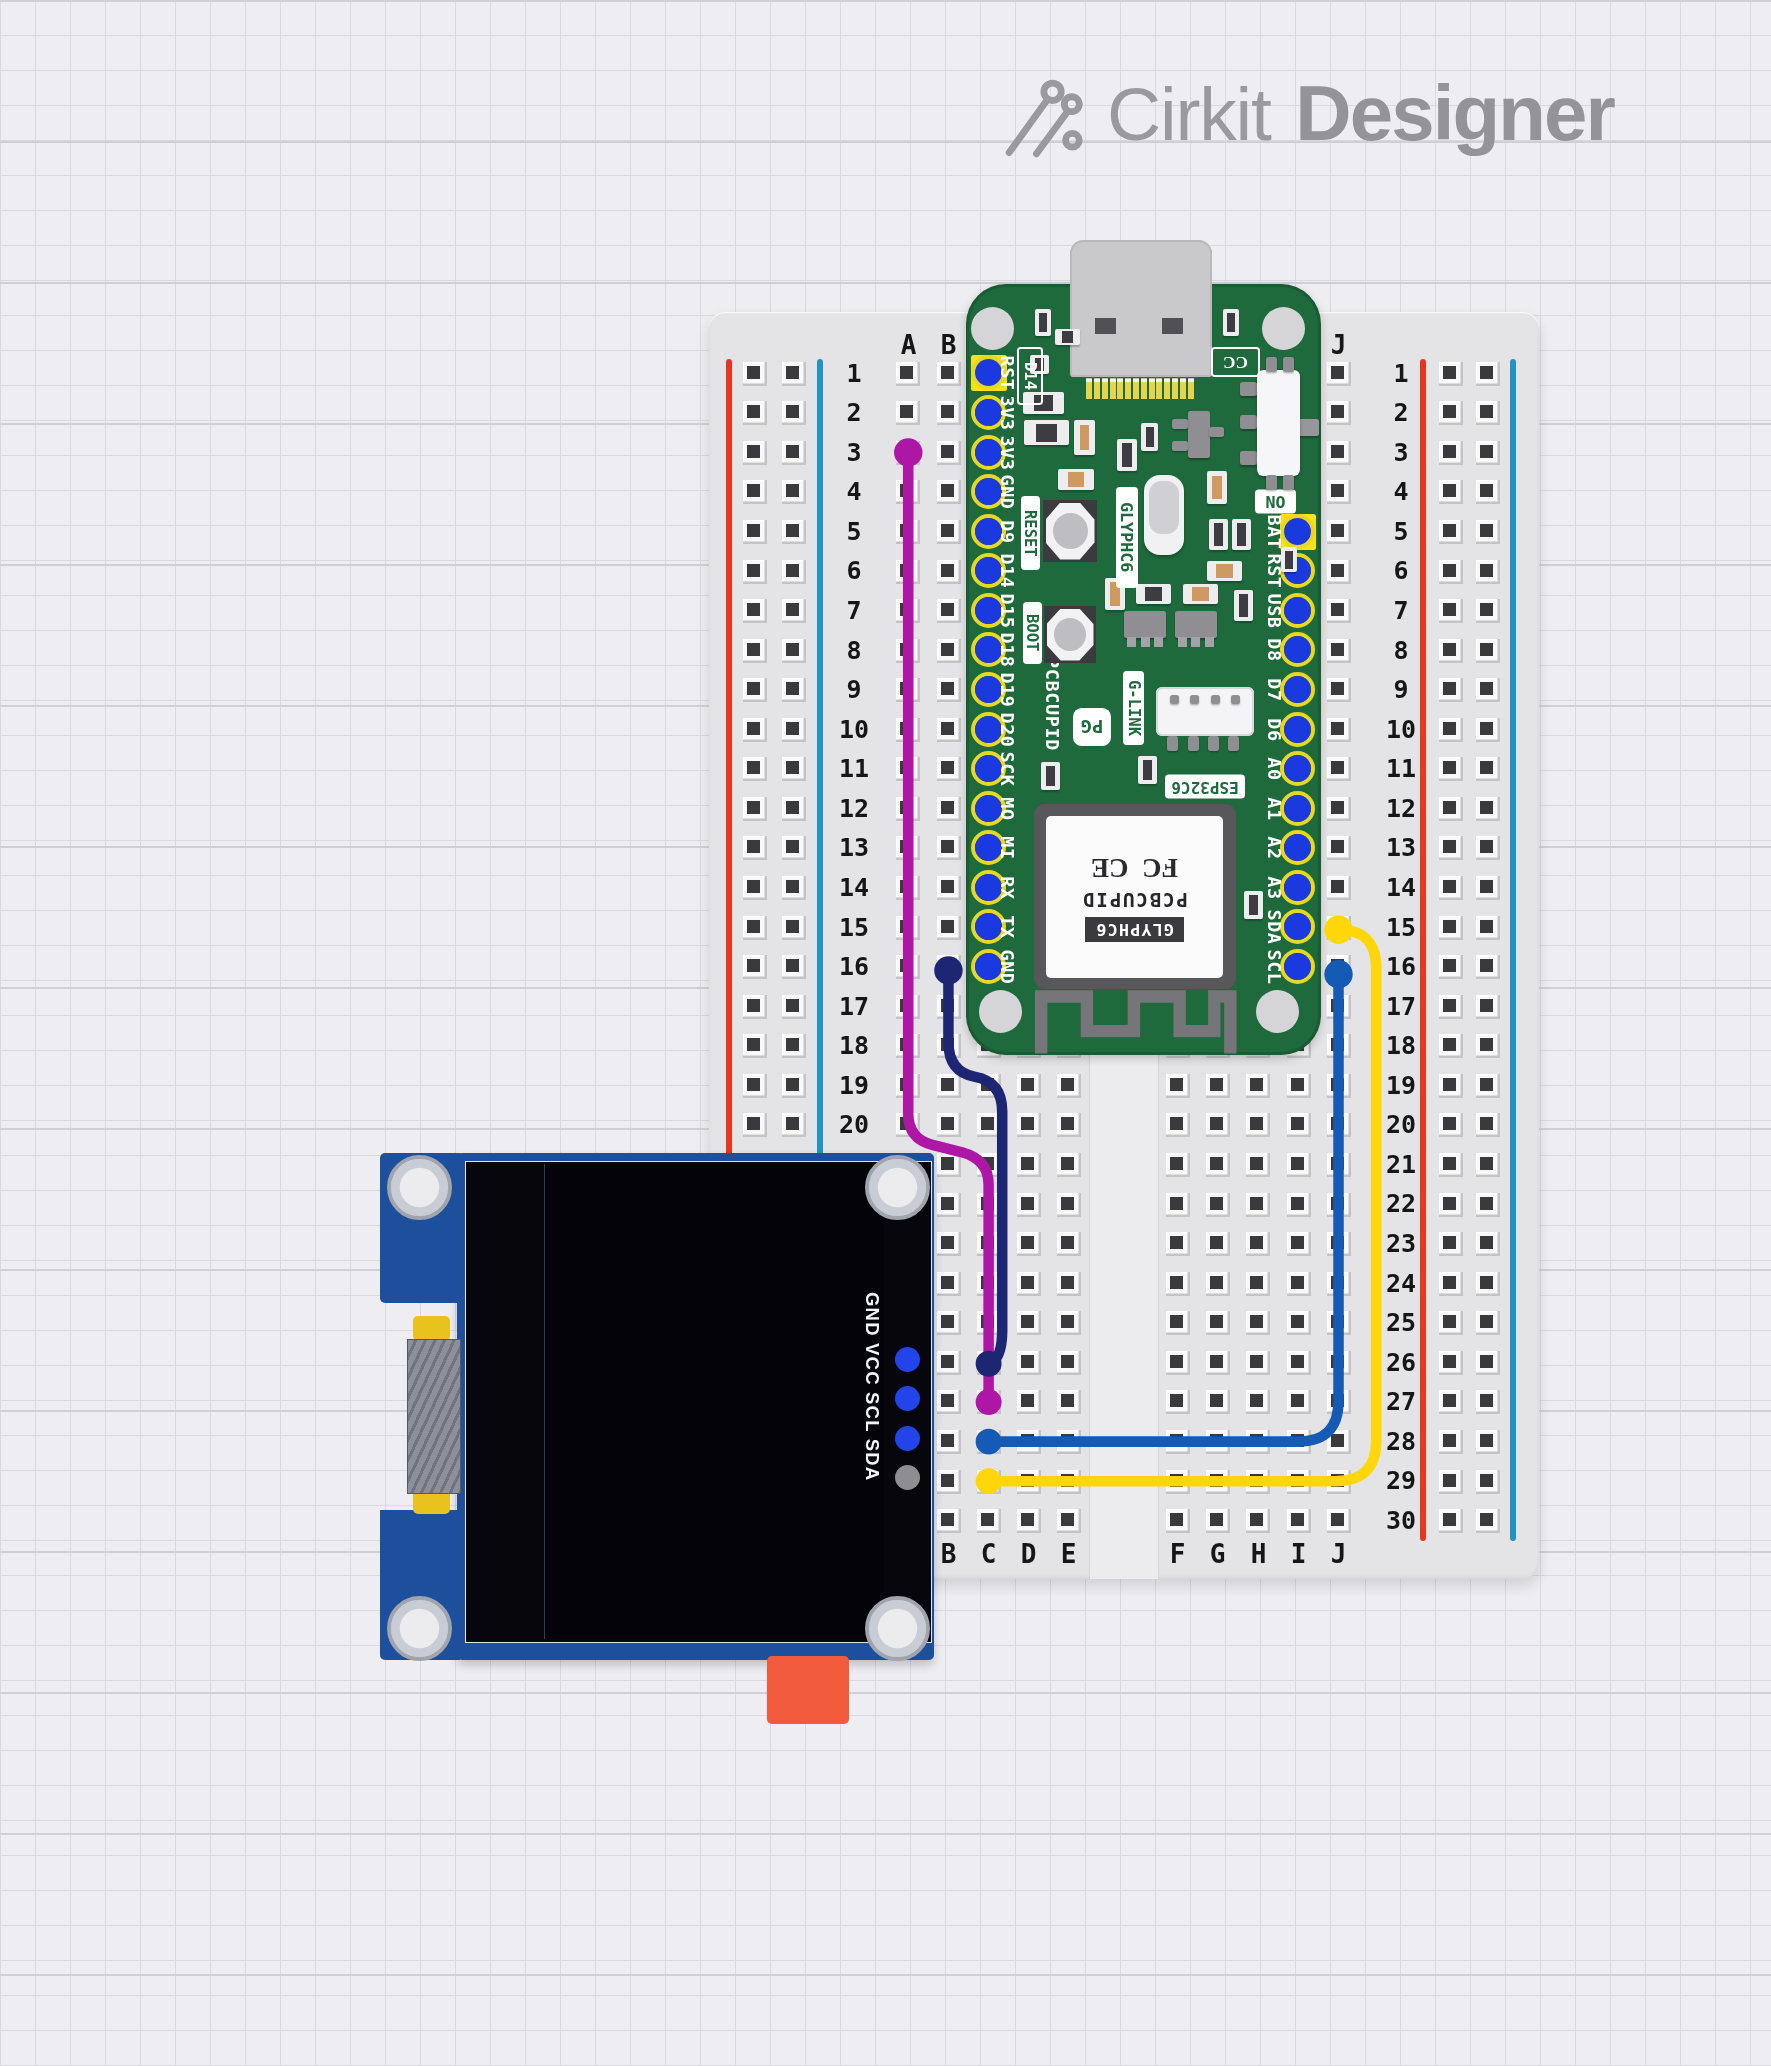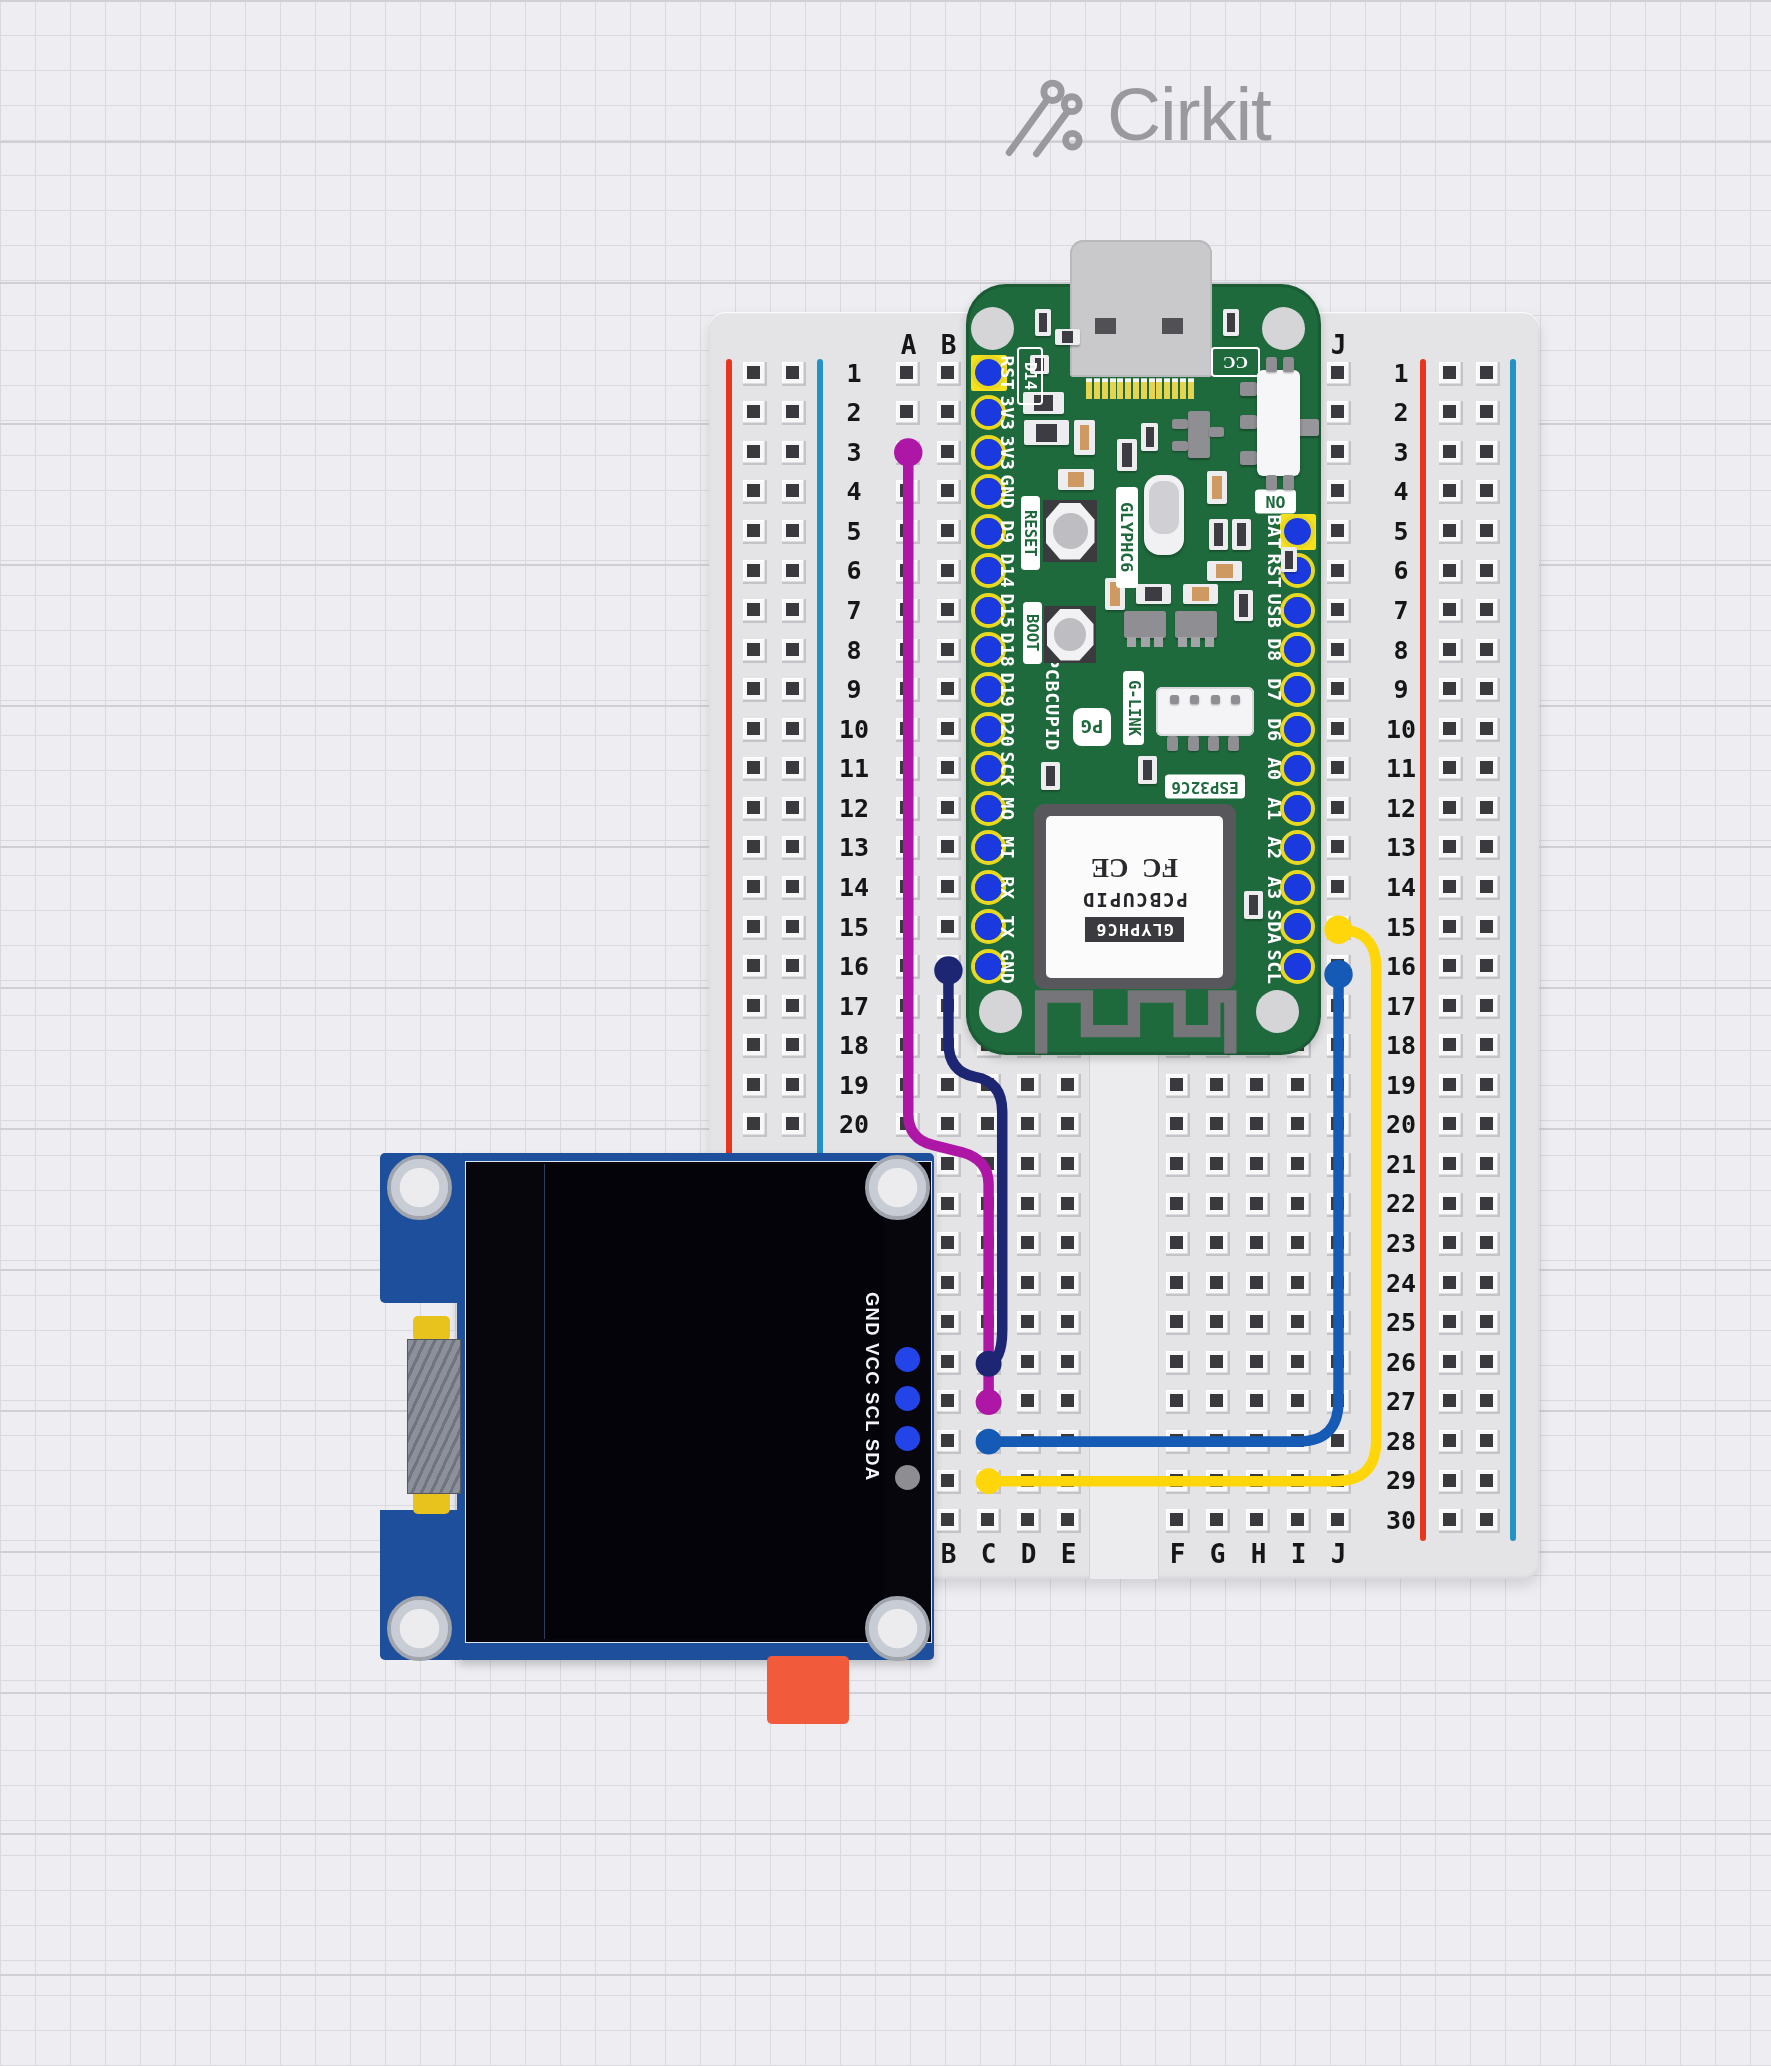--- a/index.html
+++ b/index.html
@@ -77,20 +77,21 @@
     <svg width="93" height="93" viewBox="0 0 150 150">
       <g stroke="#9a9a9e" stroke-width="11" fill="none" stroke-linecap="round">
         <line x1="18" y1="138" x2="80" y2="52"></line>
         <circle cx="88" cy="40" r="14"></circle>
         <line x1="62" y1="140" x2="112" y2="72"></line>
         <circle cx="119" cy="60" r="12"></circle>
         <circle cx="120" cy="118" r="11"></circle>
       </g>
     </svg>
     <span class="brand">Cirkit</span>
+    <span class="product">Designer</span>
   </div>
 
   <div id="bb"></div>
   <div id="channel"></div>
   <div class="rail" style="left:726px;background:#e8351f"></div>
   <div class="rail" style="left:817px;background:#2293c4"></div>
   <div class="rail" style="left:1420px;background:#e8351f"></div>
   <div class="rail" style="left:1510px;background:#2293c4"></div>
   <div id="bb-gen">
       <div class="hole" style="left:896px;top:362px;">

